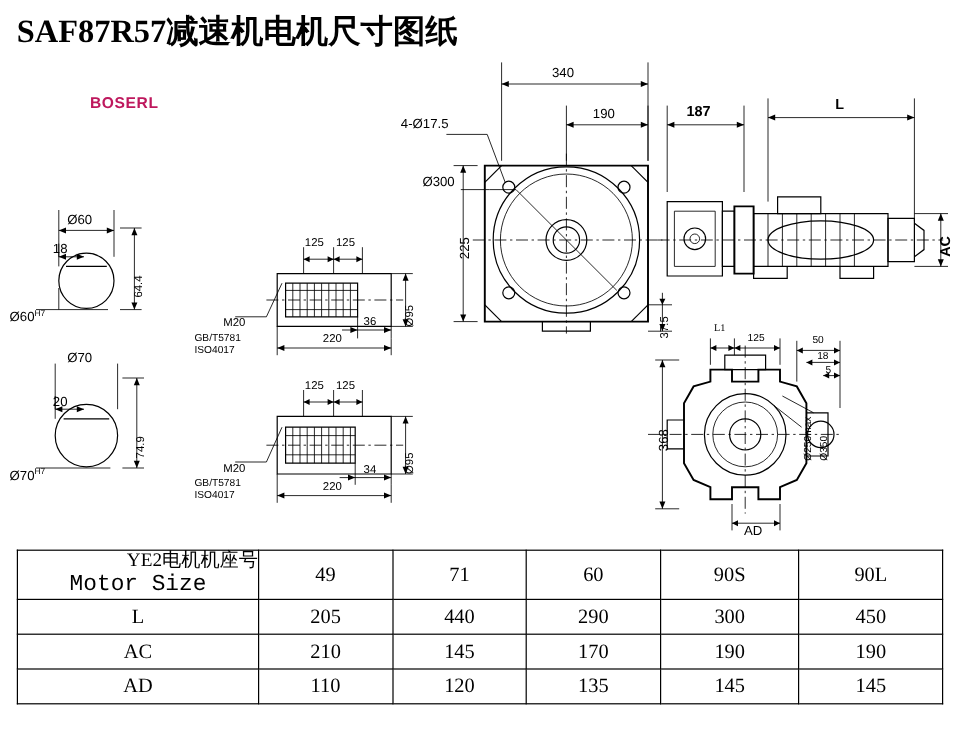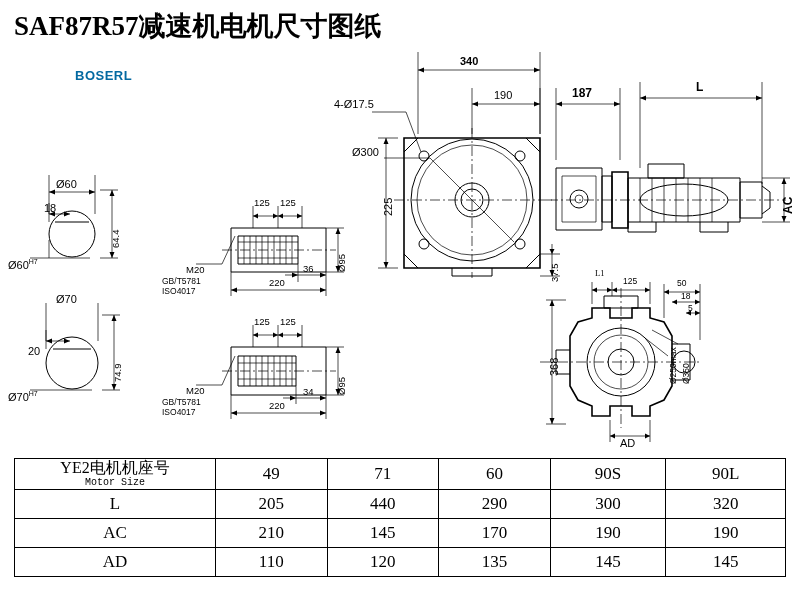--- a/index.html
+++ b/index.html
@@ -14,23 +14,23 @@
   #stage{position:relative;width:800px;height:610px;}
 
   .title{
     position:absolute;left:14px;top:8px;
     font-family:"Liberation Serif", serif;
     font-weight:bold;font-size:27px;letter-spacing:0px;
     white-space:nowrap;
   }
 
   .brand{
-    position:absolute;left:75px;top:68px;
+    position:absolute;left:75px;top:78px;
     font-family:"Liberation Sans", sans-serif;
-    font-weight:bold;font-size:13px;color:#0369a1;
+    font-weight:bold;font-size:13px;color:#be185d;
     letter-spacing:0.5px;
   }
 
   
   .dim{
     position:absolute;
     font-family:"Liberation Sans", sans-serif;
     font-size:11px;
     white-space:nowrap;
     color:#000;
@@ -69,22 +69,22 @@
     padding:0;
   }
   .spec-table td.hdr-label{
     width:200px;
     font-size:16px;
     line-height:1.15;
   }
   .spec-table td.rowlabel{
     font-size:17px;
   }
-  .hdr-label .cn{display:block;font-size:16px;}
-  .hdr-label .en{display:block;font-size:10px;font-family:"Liberation Mono", monospace;}
+  .hdr-label .cn{display:block;font-size:16px;text-align:right;}
+  .hdr-label .en{display:block;font-size:19px;font-family:"Liberation Mono", monospace;}
   .mono{font-family:"Liberation Mono", monospace;font-size:16px;}
 </style>
 </head>
 <body>
 
 <div id="stage">
 
   <div class="title">SAF87R57减速机电机尺寸图纸</div>
   <div class="brand">BOSERL</div>
 
@@ -382,37 +382,37 @@
     <line class="ln-thin" x1="645" y1="338" x2="668" y2="356"></line>
     <line class="ln-thin" x1="652" y1="330" x2="678" y2="344"></line>
 
     <line class="ln-thin" x1="610" y1="420" x2="610" y2="442"></line>
     <line class="ln-thin" x1="650" y1="420" x2="650" y2="442"></line>
     <line class="ln-thin" x1="610" y1="436" x2="650" y2="436"></line>
     <polygon class="arrowhead" points="610,436 615,433.5 615,438.5"></polygon>
     <polygon class="arrowhead" points="650,436 645,433.5 645,438.5"></polygon>
   </svg>
 
-  <div class="dim" style="left:460px;top:55px;font-weight:bold;">340</div>
+  <div class="dim" style="left:460px;top:55px;">340</div>
   <div class="dim" style="left:494px;top:89px;">190</div>
   <div class="dim bold" style="left:572px;top:86px;">187</div>
   <div class="dim bold" style="left:696px;top:80px;">L</div>
   <div class="dim" style="left:334px;top:98px;">4-Ø17.5</div>
   <div class="dim" style="left:352px;top:146px;">Ø300</div>
   <div class="dim vert" style="left:382px;top:216px;">225</div>
   <div class="dim small vert" style="left:549px;top:282px;">37.5</div>
   <div class="dim bold vert" style="left:781px;top:214px;">AC</div>
 
   <div class="dim" style="left:56px;top:178px;">Ø60</div>
   <div class="dim" style="left:44px;top:202px;">18</div>
   <div class="dim small vert" style="left:110px;top:248px;">64.4</div>
   <div class="dim" style="left:8px;top:258px;"><span>Ø60</span><sup style="font-size:7px;">H7</sup></div>
 
   <div class="dim" style="left:56px;top:293px;">Ø70</div>
-  <div class="dim" style="left:28px;top:329px;margin-top:16px;">20</div>
+  <div class="dim" style="left:44px;top:329px;">20</div>
   <div class="dim small vert" style="left:112px;top:382px;">74.9</div>
   <div class="dim" style="left:8px;top:390px;"><span>Ø70</span><sup style="font-size:7px;">H7</sup></div>
 
   <div class="dim small" style="left:254px;top:197px;">125</div>
   <div class="dim small" style="left:280px;top:197px;">125</div>
   <div class="dim small" style="left:303px;top:263px;">36</div>
   <div class="dim small" style="left:269px;top:277px;">220</div>
   <div class="dim small vert" style="left:336px;top:272px;">Ø95</div>
   <div class="dim small" style="left:186px;top:264px;">M20</div>
   <div class="dim tiny" style="left:162px;top:276px;">GB/T5781</div>
@@ -449,21 +449,21 @@
         <td class="mono">60</td>
         <td class="mono">90S</td>
         <td class="mono">90L</td>
       </tr>
       <tr>
         <td class="rowlabel mono">L</td>
         <td class="mono">205</td>
         <td class="mono">440</td>
         <td class="mono">290</td>
         <td class="mono">300</td>
-        <td class="mono">320</td>
+        <td class="mono">450</td>
       </tr>
       <tr>
         <td class="rowlabel mono">AC</td>
         <td class="mono">210</td>
         <td class="mono">145</td>
         <td class="mono">170</td>
         <td class="mono">190</td>
         <td class="mono">190</td>
       </tr>
       <tr>

